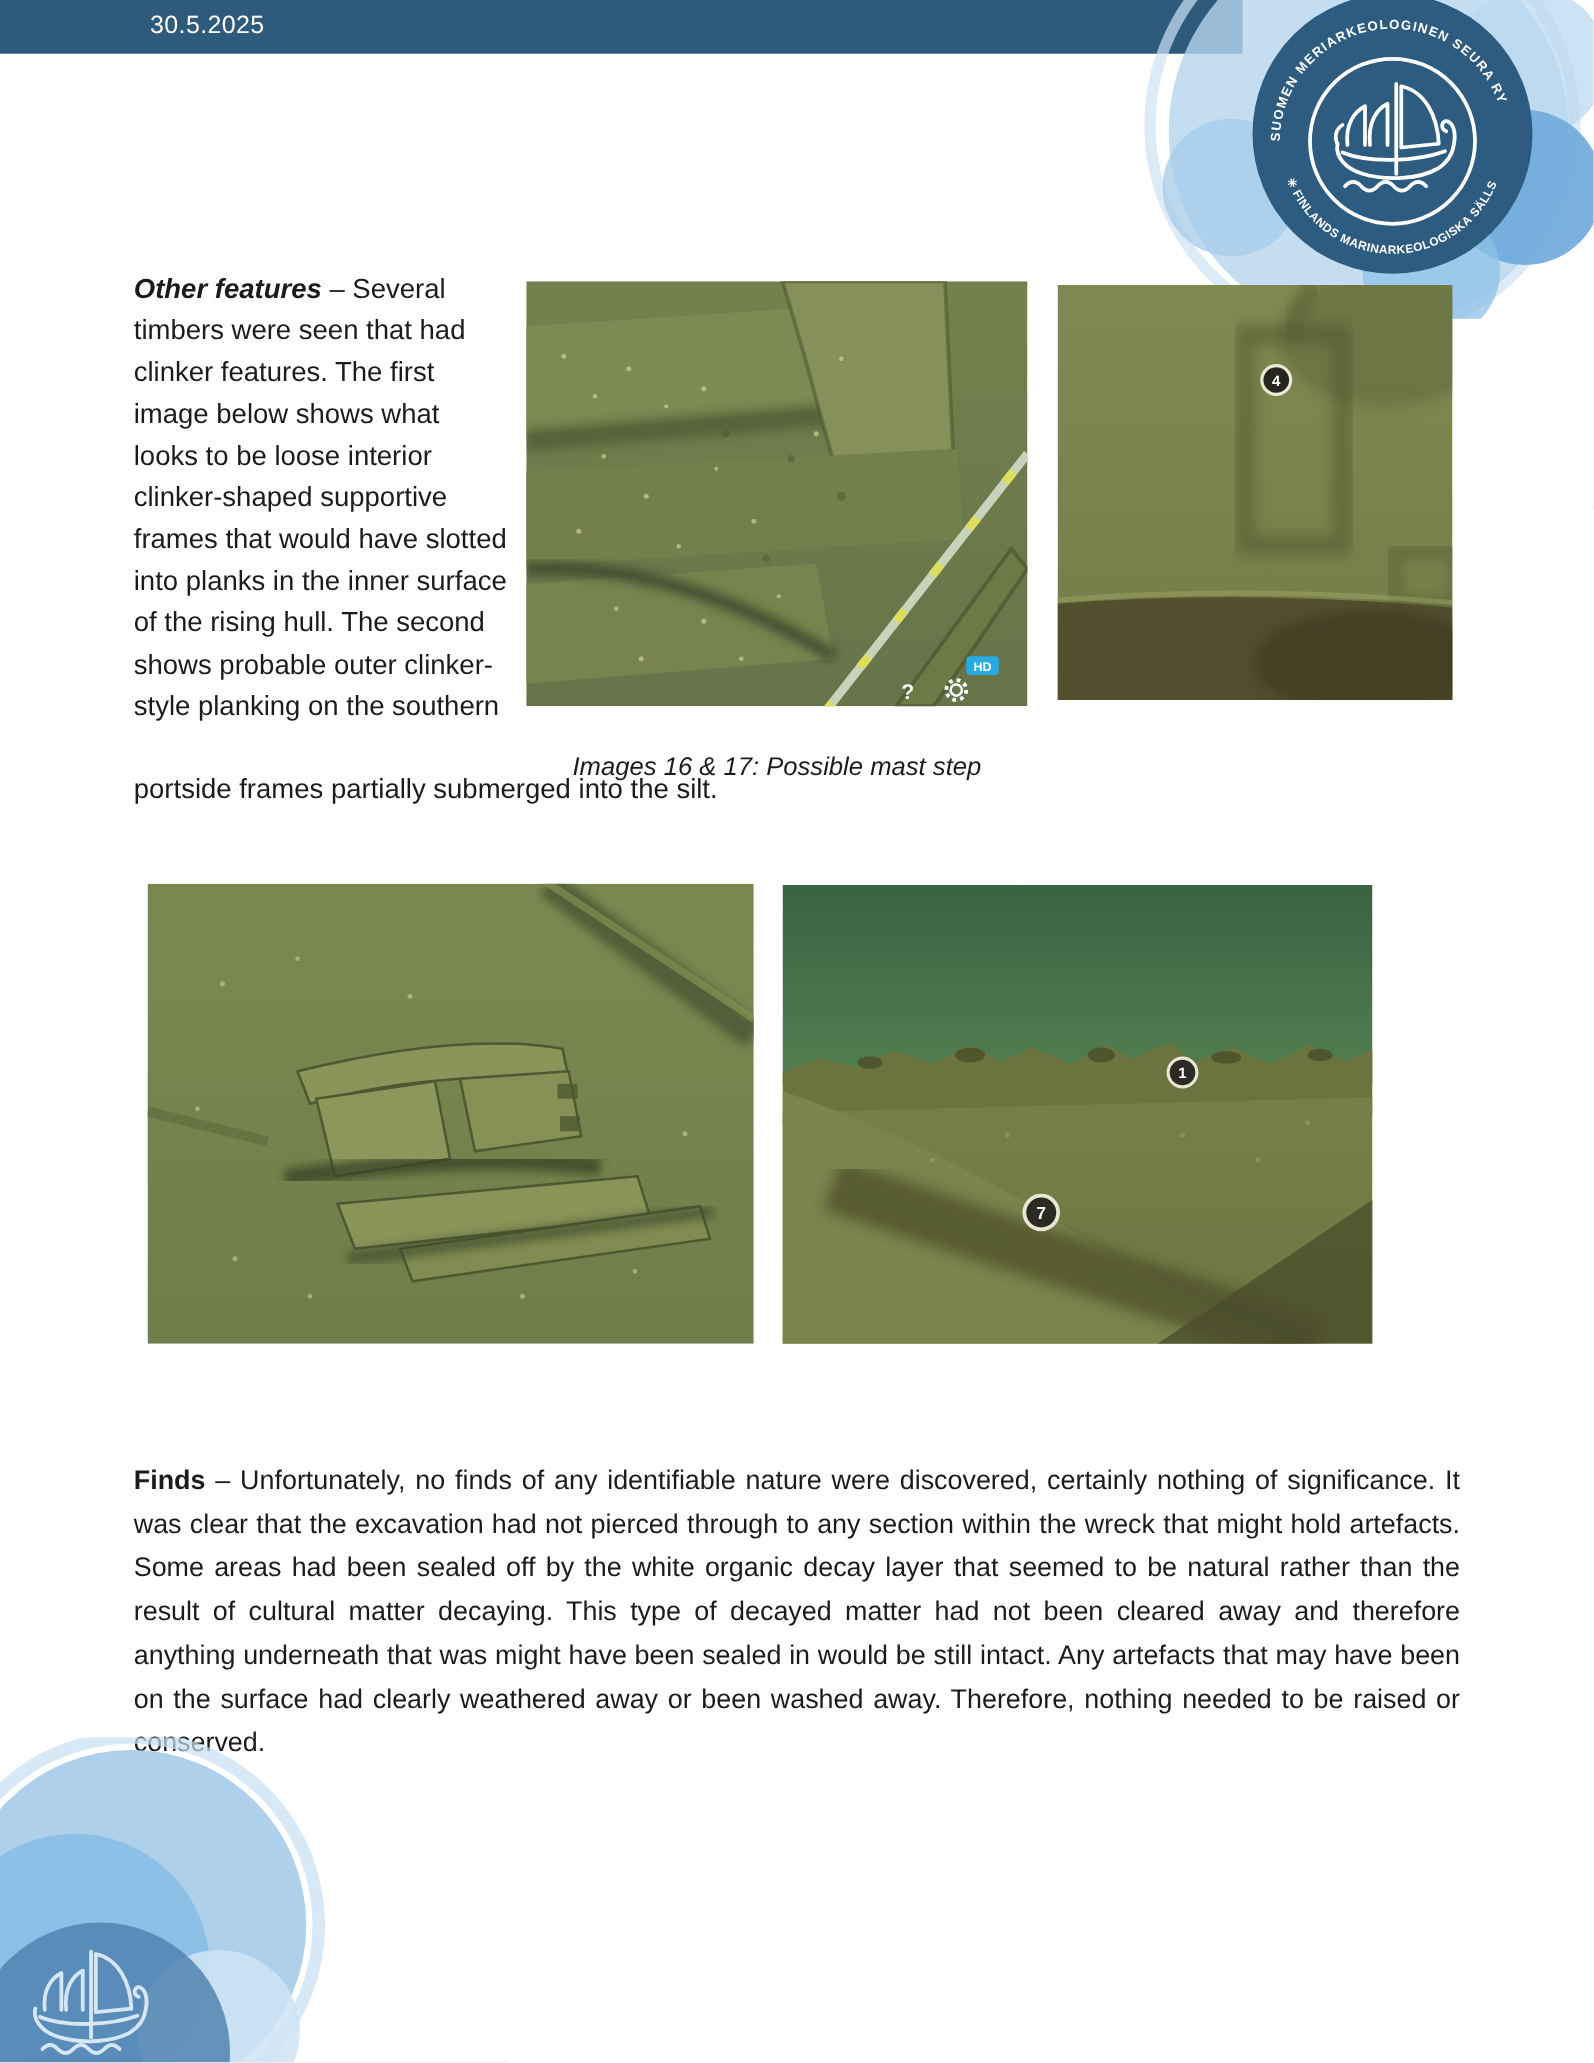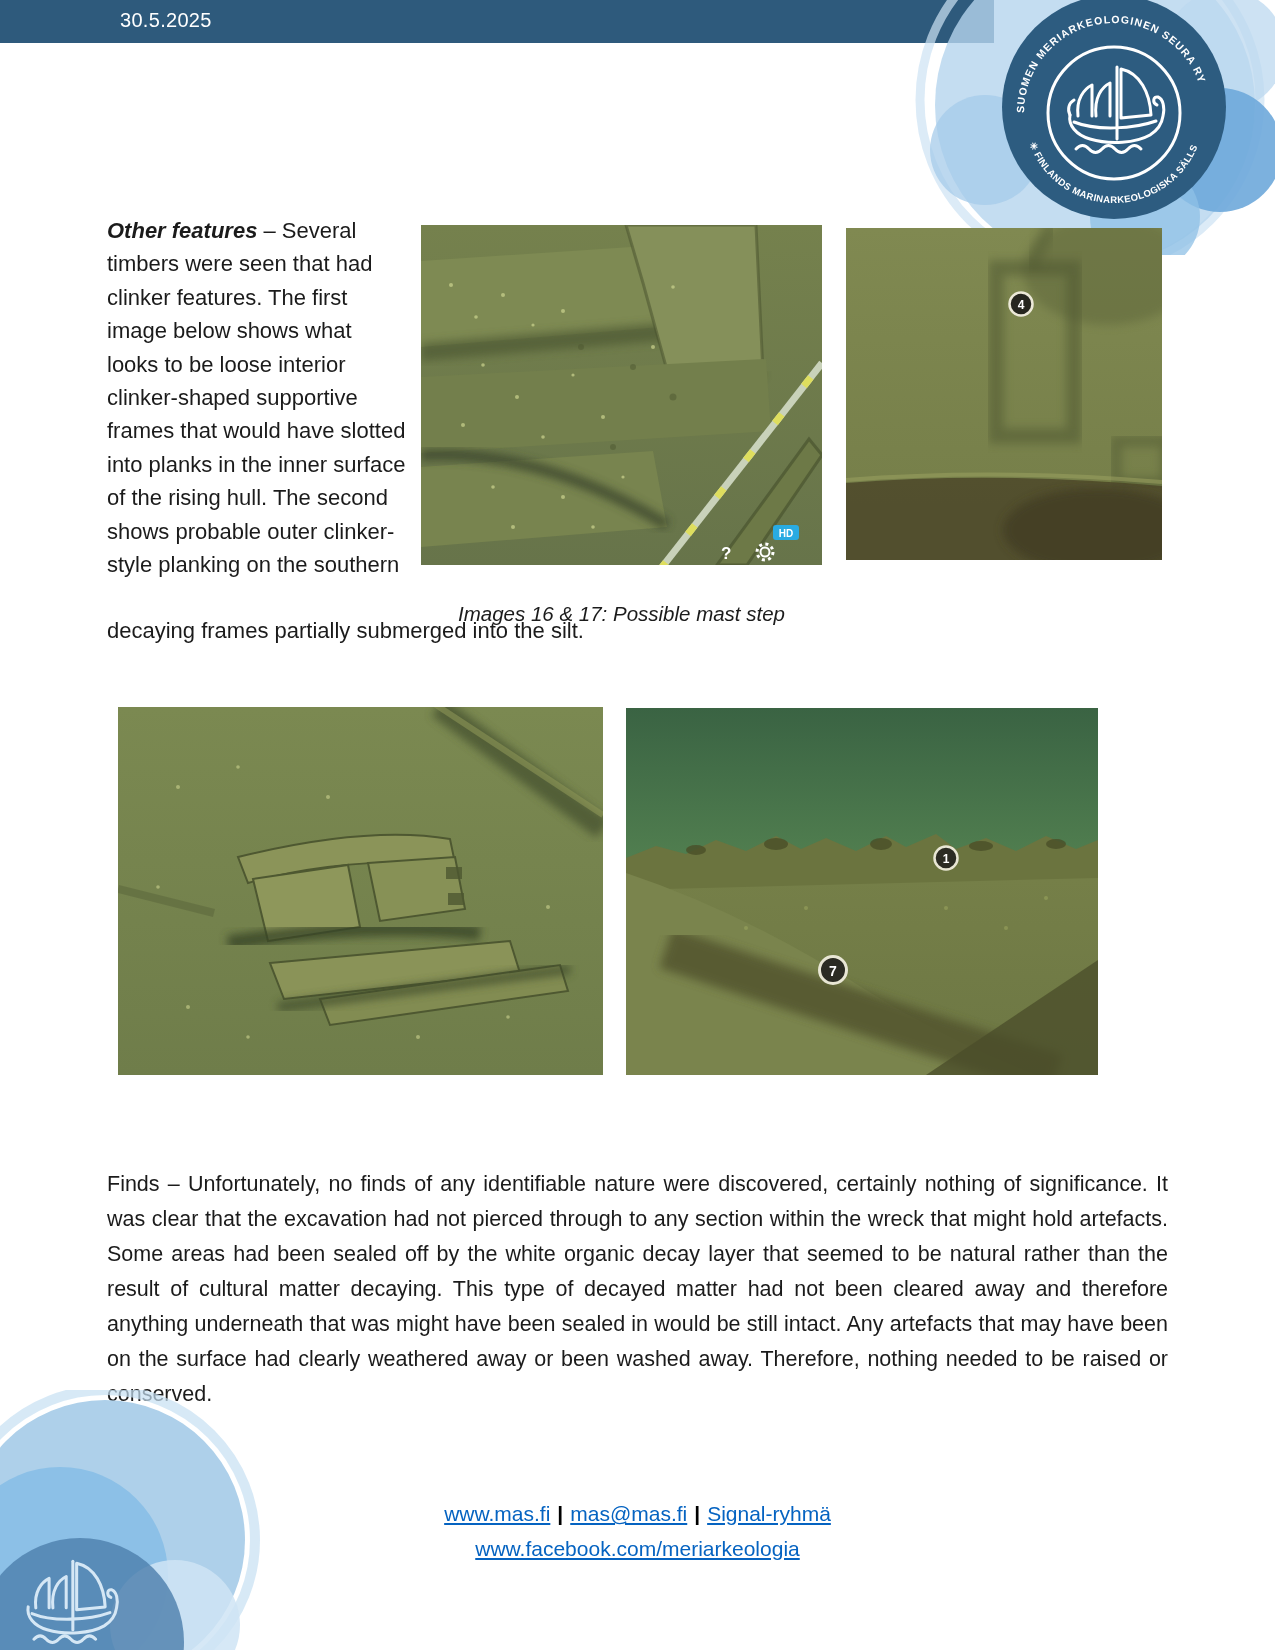--- a/index.html
+++ b/index.html
@@ -26,21 +26,21 @@
   .img18 { left:118px; top:707px; width:485px; height:368px; }
   .img19 { left:626px; top:708px; width:472px; height:367px; }
 
   .caption1 { position:absolute; left:421px; top:566px; width:401px; text-align:center;
               font-size:20.5px; font-style:italic;margin-top:36px; }
   .caption2 { position:absolute; left:131px; top:1086px; width:760px;
               font-size:20.5px; font-style:italic; }
 
   .para2 { position:absolute; left:107px; top:1167px; width:1061px;
            font-size:21.5px; line-height:35px; text-align:justify; }
-  .para2 .lead { font-weight:normal; font-style:normal; }
+  .para2 .lead { font-weight:bold; font-style:normal; }
 
   .footer { position:absolute; left:0; top:1497px; width:1275px; text-align:center;
             font-size:21px; line-height:34.5px; }
   .footer a { color:#0563c1; text-decoration:underline; cursor:pointer; }
   .footer .sep { color:#000; font-weight:bold; padding:0 7px; }
 
   .watercolor-svg { position:absolute; left:-80px; top:1390px; width:400px; height:260px; }
 </style>
 </head>
 <body>
@@ -80,21 +80,21 @@
       <path d="M -44,2 C -47,-4 -45,-10 -40,-13"></path>
       <path d="M -44,2 C -46,12 -38,22 -24,26 C -4,32 22,30 36,22 C 44,17 48,10 49,3 C 51,-6 49,-14 44,-16 C 39,-17 38,-10 43,-8"></path>
       <path d="M -40,9 C -18,18 20,16 42,8"></path>
       <path d="M -38,36 q 6.5,-7 13,0 q 6.5,7 13,0 q 6.5,-7 13,0 q 6.5,7 13,0 q 6.5,-7 13,0"></path>
     </g>
   </svg>
 
   <div class="para1">
     <span class="lead">Other features</span><span> – Several timbers were seen that had clinker features. The first image below shows what looks to be loose interior clinker-shaped supportive frames that would have slotted into planks in the inner surface of the rising hull. The second shows probable outer clinker-style planking on the southern</span>
   </div>
-  <div class="para1-overflow">decaying frames partially submerged into the silt.</div>
+  <div class="para1-overflow">portside frames partially submerged into the silt.</div>
 
   <svg class="photo img16" viewBox="0 0 401 340" preserveAspectRatio="none">
     <defs>
       <linearGradient id="g16" x1="0" y1="0" x2="0" y2="1">
         <stop offset="0" stop-color="#75814d"></stop>
           <stop offset="1" stop-color="#67744a"></stop>
       </linearGradient>
       <filter id="soft16">
           <feGaussianBlur stdDeviation="4"></feGaussianBlur>
         </filter>
@@ -253,28 +253,20 @@
       <circle cx="207" cy="262" r="13.5" fill="#2b2b23" stroke="#e8e6d4" stroke-width="3"></circle>
       <text x="207" y="267.5" font-size="14" font-weight="bold" fill="#ffffff" text-anchor="middle">7</text>
     </g>
   </svg>
 
 
   <div class="para2">
     <span class="lead">Finds</span><span> – Unfortunately, no finds of any identifiable nature were discovered, certainly nothing of significance. It was clear that the excavation had not pierced through to any section within the wreck that might hold artefacts. Some areas had been sealed off by the white organic decay layer that seemed to be natural rather than the result of cultural matter decaying. This type of decayed matter had not been cleared away and therefore anything underneath that was might have been sealed in would be still intact. Any artefacts that may have been on the surface had clearly weathered away or been washed away. Therefore, nothing needed to be raised or conserved.</span>
   </div>
 
-  <div class="footer">
-    <div>
-      <a>www.mas.fi</a><span class="sep">|</span><a>mas@mas.fi</a><span class="sep">|</span><a>Signal-ryhmä</a>
-    </div>
-    <div>
-      <a>www.facebook.com/meriarkeologia</a>
-    </div>
-  </div>
 
   <svg class="watercolor-svg" viewBox="0 0 400 260">
     <circle cx="207" cy="28" r="13" fill="#8abde4"></circle>
     <circle cx="272" cy="93" r="29" fill="#81868b" opacity="0.88"></circle>
     <circle cx="185" cy="150" r="150" fill="none" stroke="#c6dff2" stroke-width="10" opacity="0.7"></circle>
     <circle cx="185" cy="150" r="140" fill="#aed0ea"></circle>
     <circle cx="140" cy="185" r="108" fill="#8cc0e7"></circle>
     <circle cx="255" cy="235" r="65" fill="#cfe4f5" opacity="0.85"></circle>
     <circle cx="160" cy="252" r="104" fill="#4e80ad" opacity="0.82"></circle>
     <g transform="translate(150,215) scale(0.95)" fill="none" stroke="#d5e7f5" stroke-width="3.2" stroke-linecap="round" stroke-linejoin="round">

